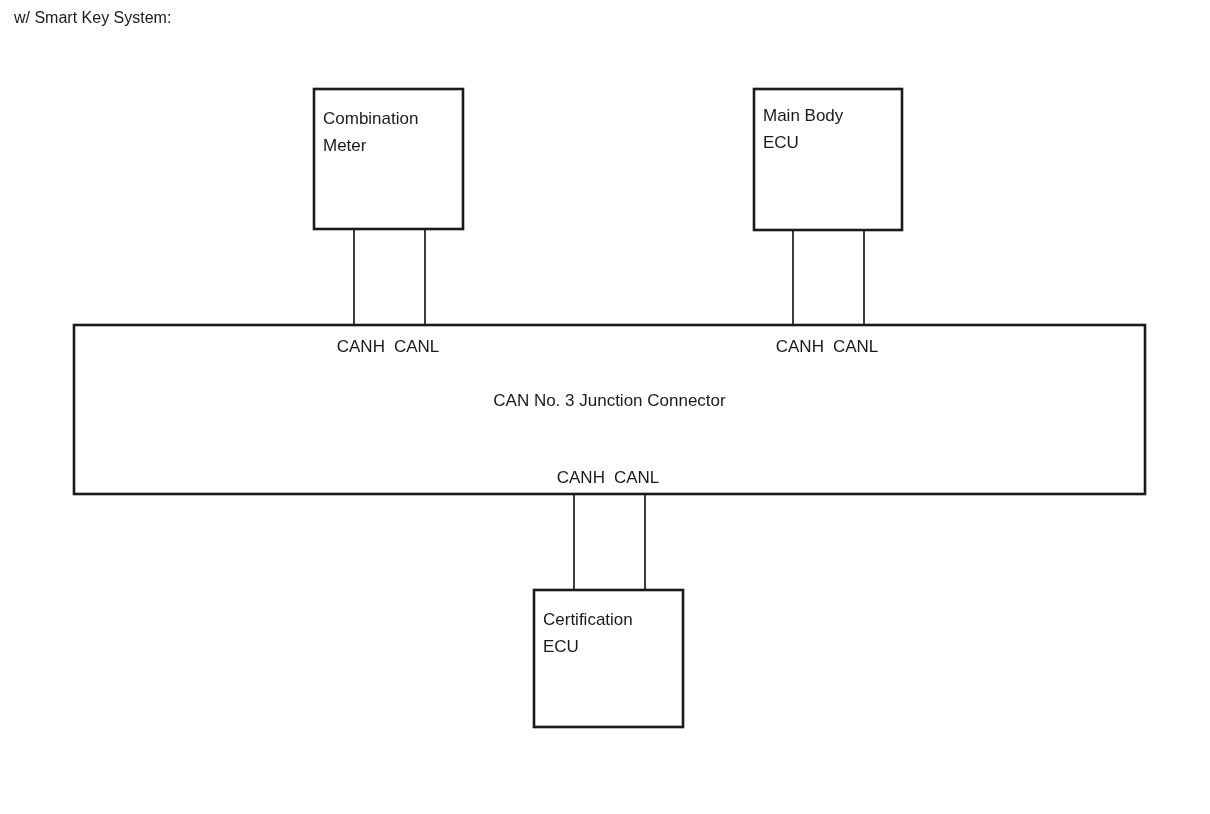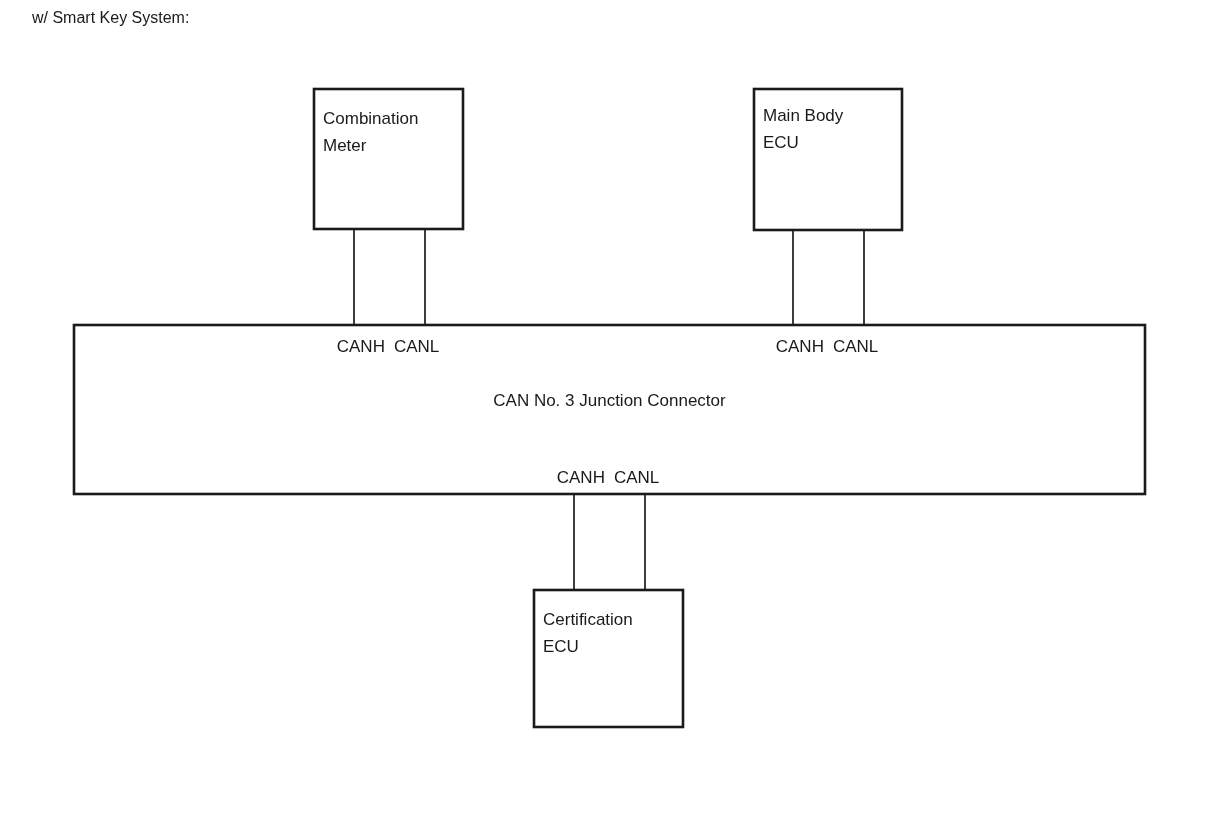--- a/index.html
+++ b/index.html
@@ -17,21 +17,21 @@
   }
   #diagram-root {
     position: absolute;
     left: 0;
     top: 0;
     width: 1210px;
     height: 814px;
   }
   .page-title {
     position: absolute;
-    left: 32px;
+    left: 14px;
     top: 8px;
     font-size: 16px;
     line-height: 20px;
     color: #1a1a1a;
     white-space: nowrap;
   }
   svg.diagram-canvas {
     position: absolute;
     left: 0;
     top: 0;

